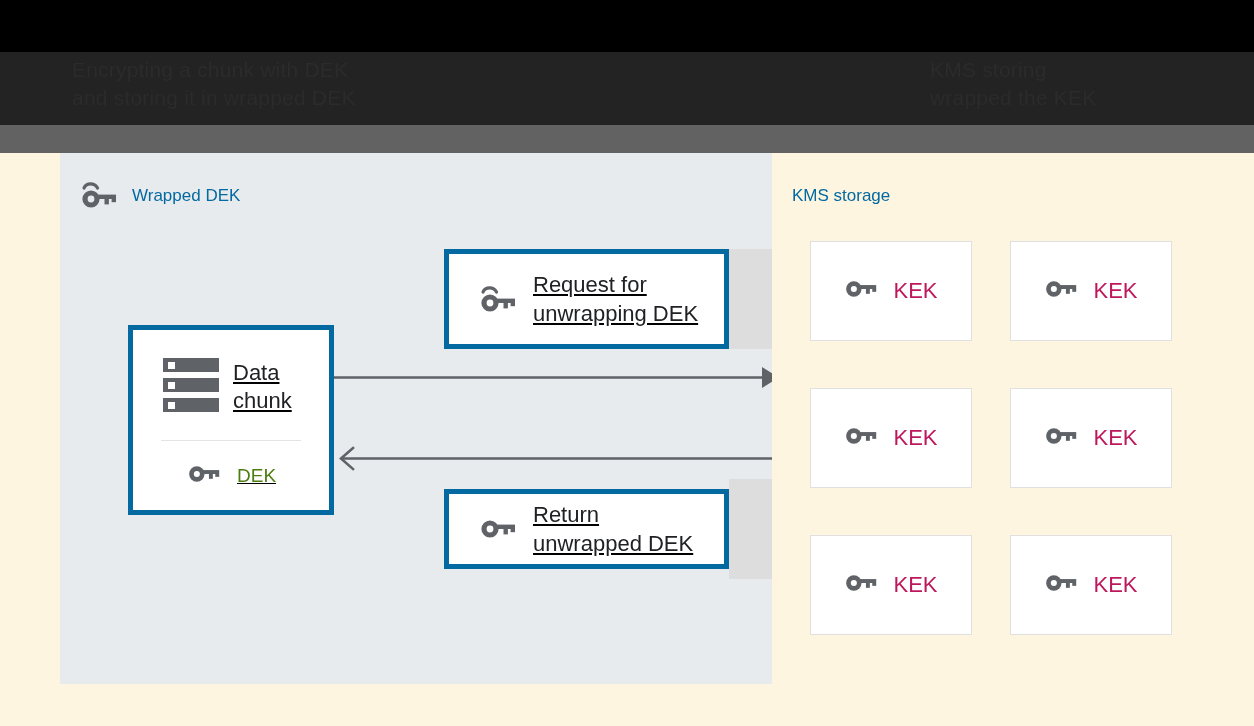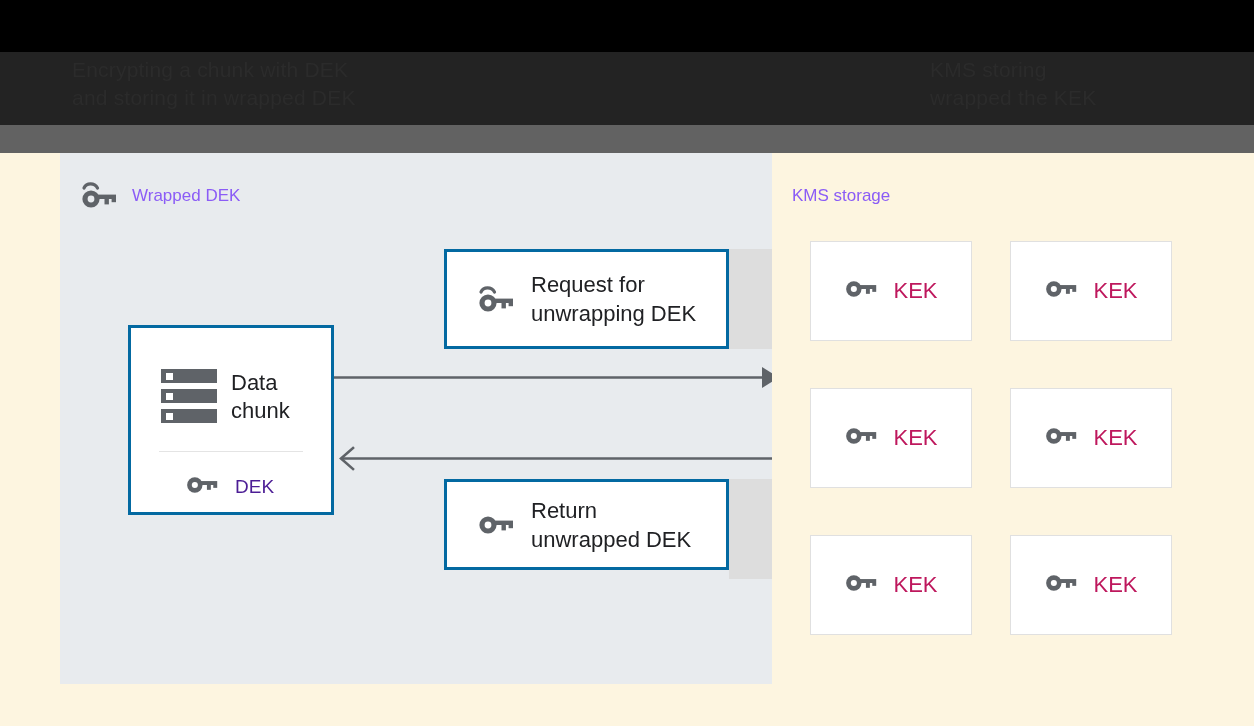--- a/index.html
+++ b/index.html
@@ -59,41 +59,42 @@
   .panel-left {
     position: absolute;
     left: 60px; top: 153px;
     width: 712px; height: 531px;
     background: #e8ebee;
     overflow: hidden;
   }
   .panel-title {
     position: absolute;
     font-size: 17px;
-    color: #8b5cf6;
+    color: #0369a1;
     white-space: nowrap;
   }
   .panel-left .panel-title { left: 72px; top: 33px; }
 
   .icon-wrapped-key, .icon-key {
     display: block;
   }
   .hdr-icon {
     position: absolute;
     left: 20px; top: 27px;
   }
 
   
   .card {
     position: absolute;
     background: #ffffff;
-    border: 3px solid #0369a1;
+    border: 5px solid #0369a1;
     box-sizing: border-box;
     display: flex;
     align-items: center;
+    text-decoration: underline;
   }
   .card-ext {
     position: absolute;
     background: #dddddd;
   }
   .card-icon {
     flex: 0 0 auto;
     margin-left: 30px;
     margin-right: 16px;
     display: flex;
@@ -110,60 +111,60 @@
   #card-request {
     left: 384px; top: 96px;
     width: 285px; height: 100px;
   }
   #ext-request {
     left: 669px; top: 96px;
     width: 43px; height: 100px;
   }
   
   #card-return {
-    left: 384px; top: 326px;
-    width: 285px; height: 91px;
+    left: 384px; top: 336px;
+    width: 285px; height: 80px;
   }
   #ext-return {
     left: 669px; top: 326px;
     width: 43px; height: 100px;
   }
 
   
   #card-datachunk {
     left: 68px; top: 172px;
     width: 206px; height: 190px;
     display: block;
     padding: 0;
   }
   .dc-top {
     display: flex;
-    align-items: flex-start;
-    padding: 41px 0 0 30px;
+    align-items: center;
+    padding: 28px 0 0 30px;
   }
   .dc-label {
     font-size: 22px;
     line-height: 28px;
     color: #202124;
     white-space: pre-line;
     margin-left: 14px;
   }
   .dc-divider {
     height: 1px;
     background: #e4e4e4;
     margin: 24px 28px 0 28px;
   }
   .dc-bottom {
     display: flex;
     align-items: center;
     padding: 22px 0 0 54px;
   }
   .dc-dek {
     font-size: 19px;
-    color: #4c1d95;
+    color: #4d7c0f;
     margin-left: 16px;
   }
 
   
   .arrow-svg {
     position: absolute;
     left: 0; top: 0;
     width: 712px; height: 531px;
     pointer-events: none;
   }

